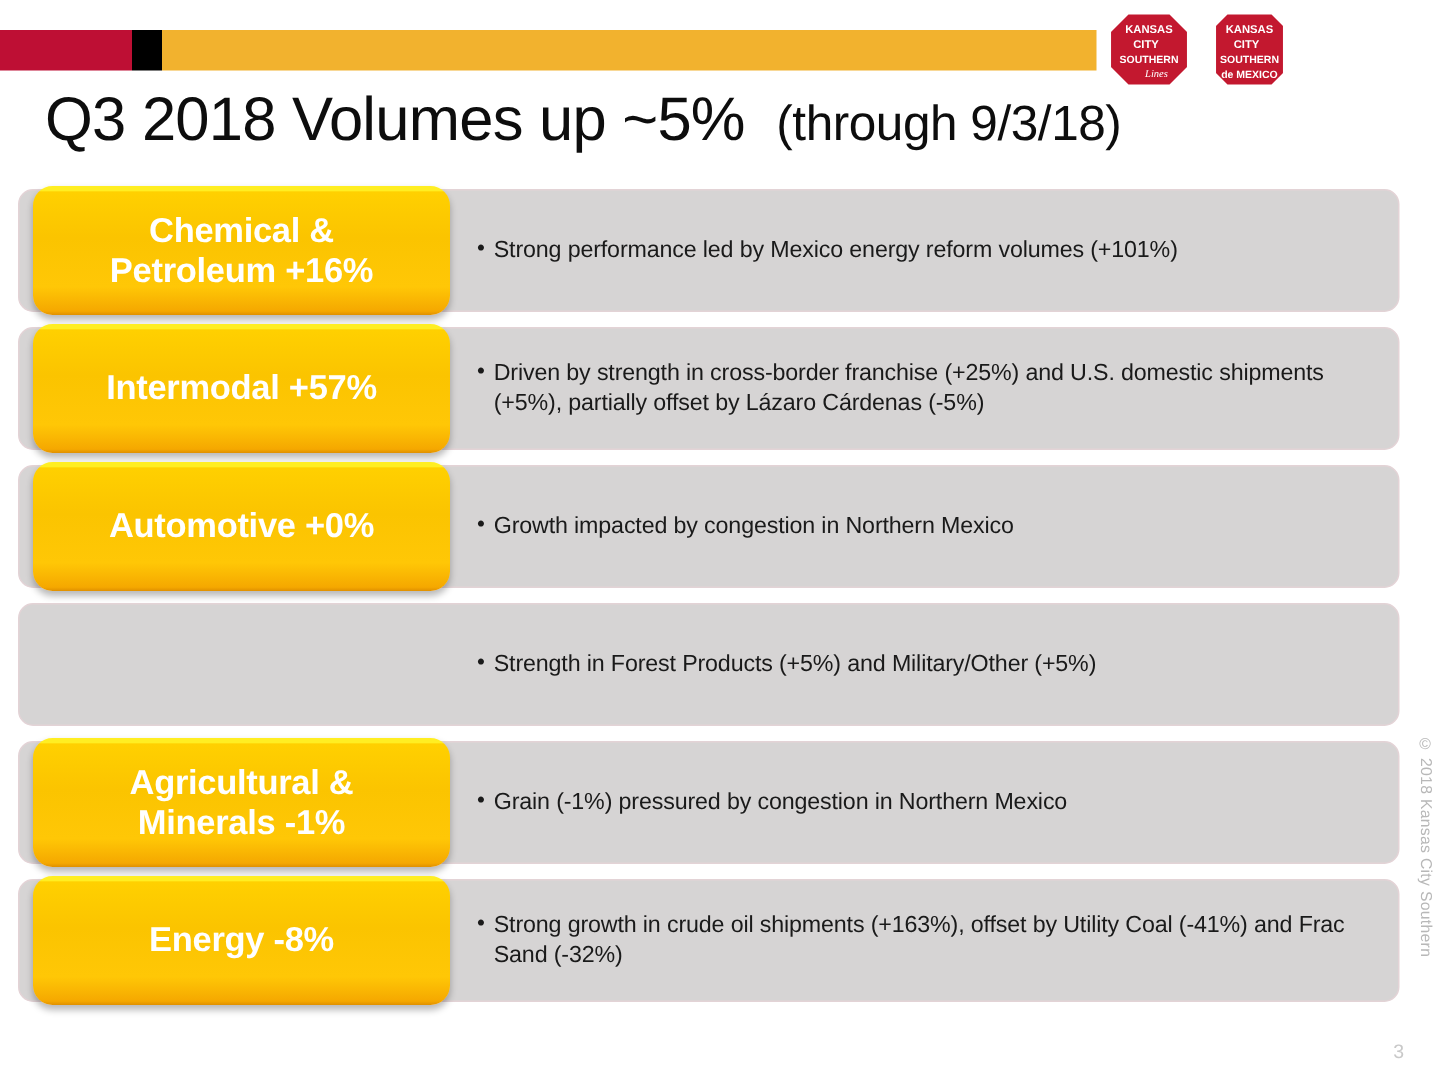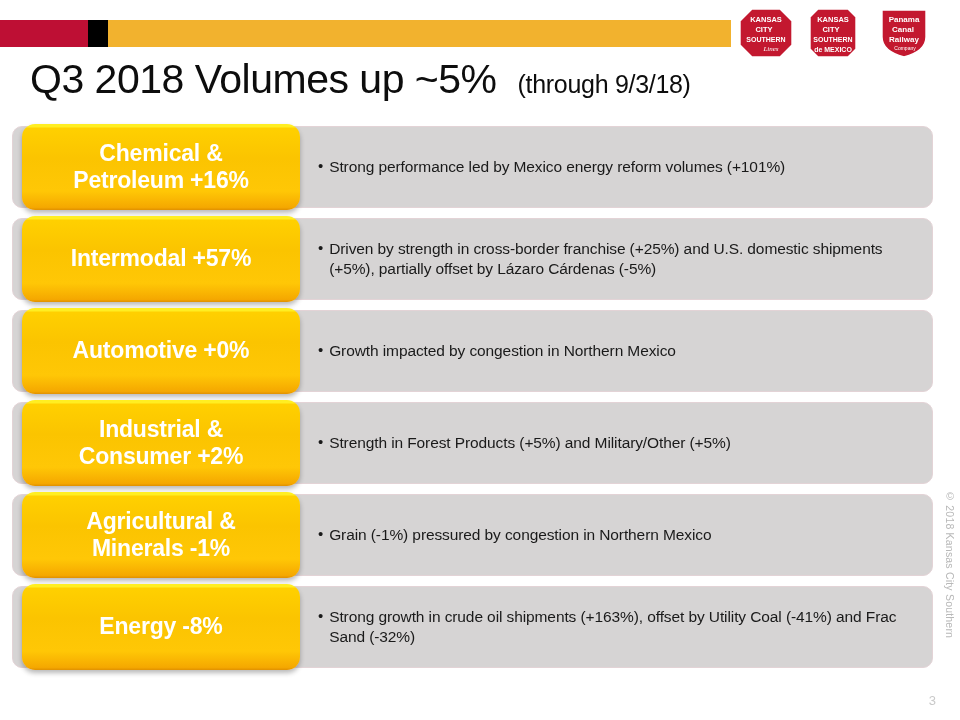--- a/index.html
+++ b/index.html
@@ -54,21 +54,21 @@
     white-space: nowrap;
     gap: 12px;
   }
   .title-main {
     font-size: 41px;
     font-weight: 300;
     color: #0d0d0d;
     letter-spacing: -0.5px;
   }
   .title-sub {
-    font-size: 25px;
+    font-size: 33px;
     font-weight: 300;
     color: #0d0d0d;
     margin-left: 9px;
     letter-spacing: -0.3px;
     text-align: right;
   }
 
   
   .rows {
     position: absolute;
@@ -187,30 +187,20 @@
   <div class="logo">
     <svg width="50" height="52" viewBox="0 0 50 52">
       <path d="M10 2 L40 2 L48 10 L48 42 L40 50 L10 50 L2 42 L2 10 Z" fill="#C3182F"></path>
       <path d="M10 2 L40 2 L48 10 L48 42 L40 50 L10 50 L2 42 L2 10 Z" fill="none" stroke="#ffffff" stroke-width="1.4"></path>
       <text x="25" y="15" font-family="Liberation Sans, sans-serif" font-size="7.5" font-weight="bold" fill="#ffffff" text-anchor="middle">KANSAS</text>
       <text x="23" y="25" font-family="Liberation Sans, sans-serif" font-size="7.5" font-weight="bold" fill="#ffffff" text-anchor="middle">CITY</text>
       <text x="25" y="35" font-family="Liberation Sans, sans-serif" font-size="7" font-weight="bold" fill="#ffffff" text-anchor="middle">SOUTHERN</text>
       <text x="25" y="45" font-family="Liberation Sans, sans-serif" font-size="7" font-weight="bold" fill="#ffffff" text-anchor="middle">de MEXICO</text>
     </svg>
   </div>
-  <div class="logo">
-    <svg width="52" height="52" viewBox="0 0 52 52">
-      <path d="M4 3 L48 3 L48 30 Q48 44 26 50 Q4 44 4 30 Z" fill="#C3182F"></path>
-      <path d="M4 3 L48 3 L48 30 Q48 44 26 50 Q4 44 4 30 Z" fill="none" stroke="#ffffff" stroke-width="1.4"></path>
-      <text x="26" y="15" font-family="Liberation Sans, sans-serif" font-size="8" font-weight="bold" fill="#ffffff" text-anchor="middle">Panama</text>
-      <text x="25" y="25" font-family="Liberation Sans, sans-serif" font-size="8" font-weight="bold" fill="#ffffff" text-anchor="middle">Canal</text>
-      <text x="26" y="35" font-family="Liberation Sans, sans-serif" font-size="8" font-weight="bold" fill="#ffffff" text-anchor="middle">Railway</text>
-      <text x="27" y="43" font-family="Liberation Sans, sans-serif" font-size="5" fill="#ffffff" text-anchor="middle">Company</text>
-    </svg>
-  </div>
 </div>
 
 <div class="title-row">
   <span class="title-main">Q3 2018 Volumes up ~5%</span>
   <span class="title-sub">(through 9/3/18)</span>
 </div>
 
 <div class="rows">
     <div class="row">
       <div class="row-gray"></div>
@@ -249,23 +239,20 @@
         <div>
           <div class="bullet-line">
             <span class="bullet-dot">•</span>
             <span>Growth impacted by congestion in Northern Mexico</span>
           </div>
         </div>
       </div>
     </div>
     <div class="row">
       <div class="row-gray"></div>
-      <div class="row-btn">
-        <div class="row-btn-label">Industrial &amp;<br>Consumer +2%</div>
-      </div>
       <div class="row-body">
         <div>
           <div class="bullet-line">
             <span class="bullet-dot">•</span>
             <span>Strength in Forest Products (+5%) and Military/Other (+5%)</span>
           </div>
         </div>
       </div>
     </div>
     <div class="row">

